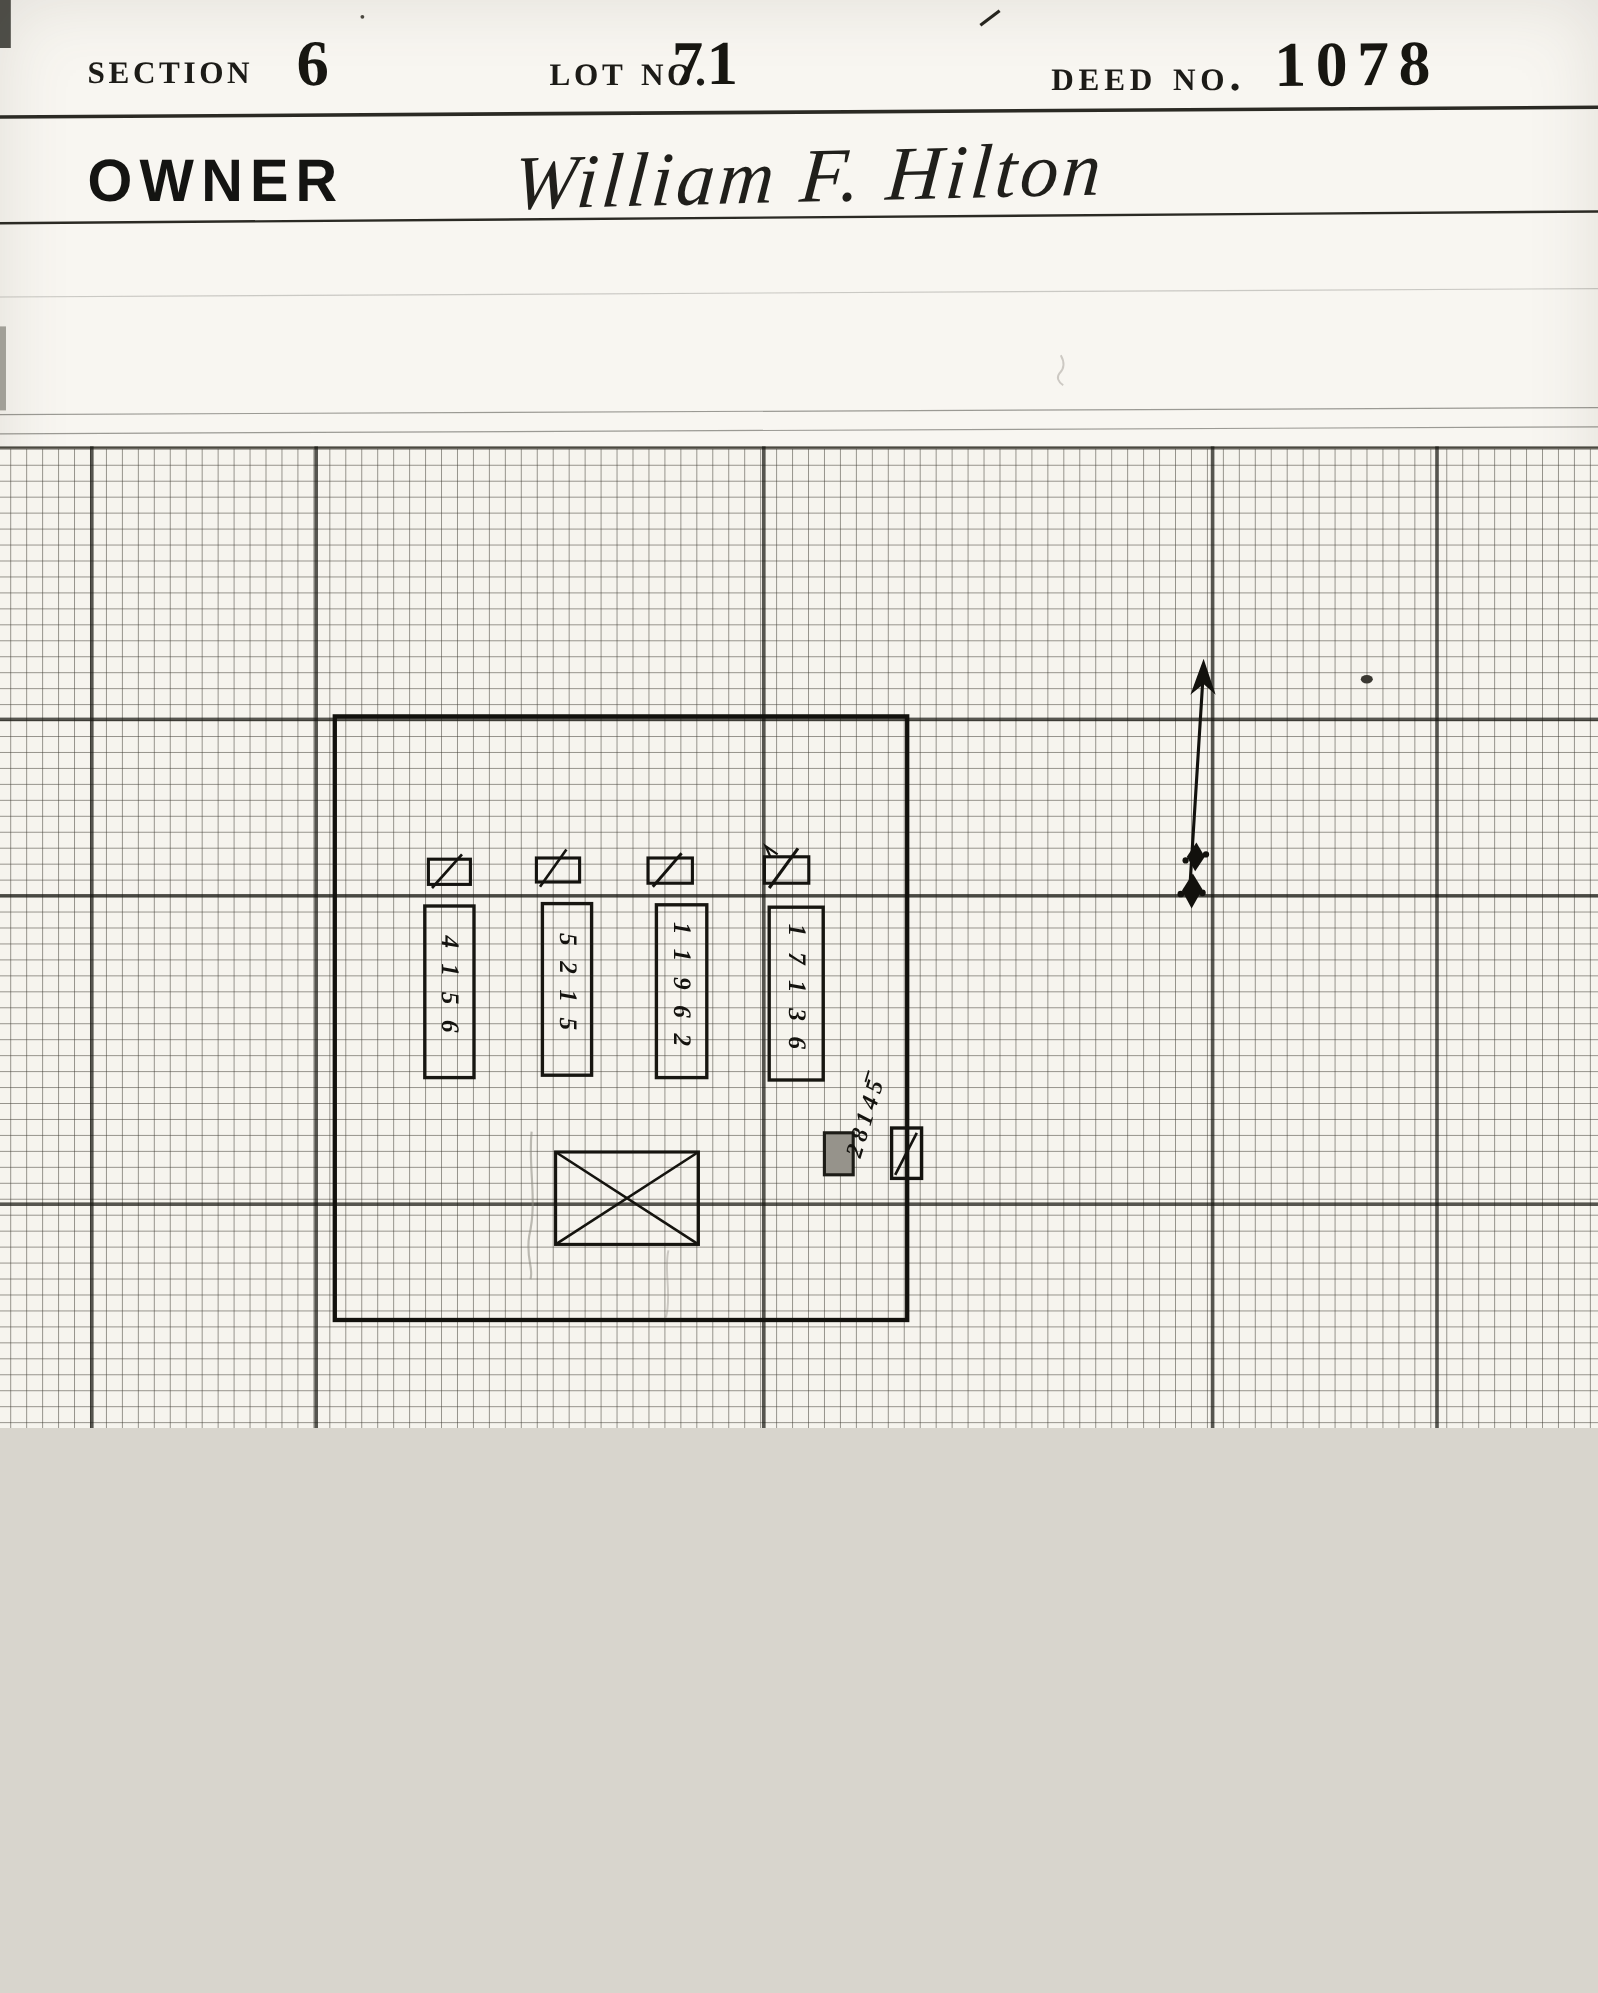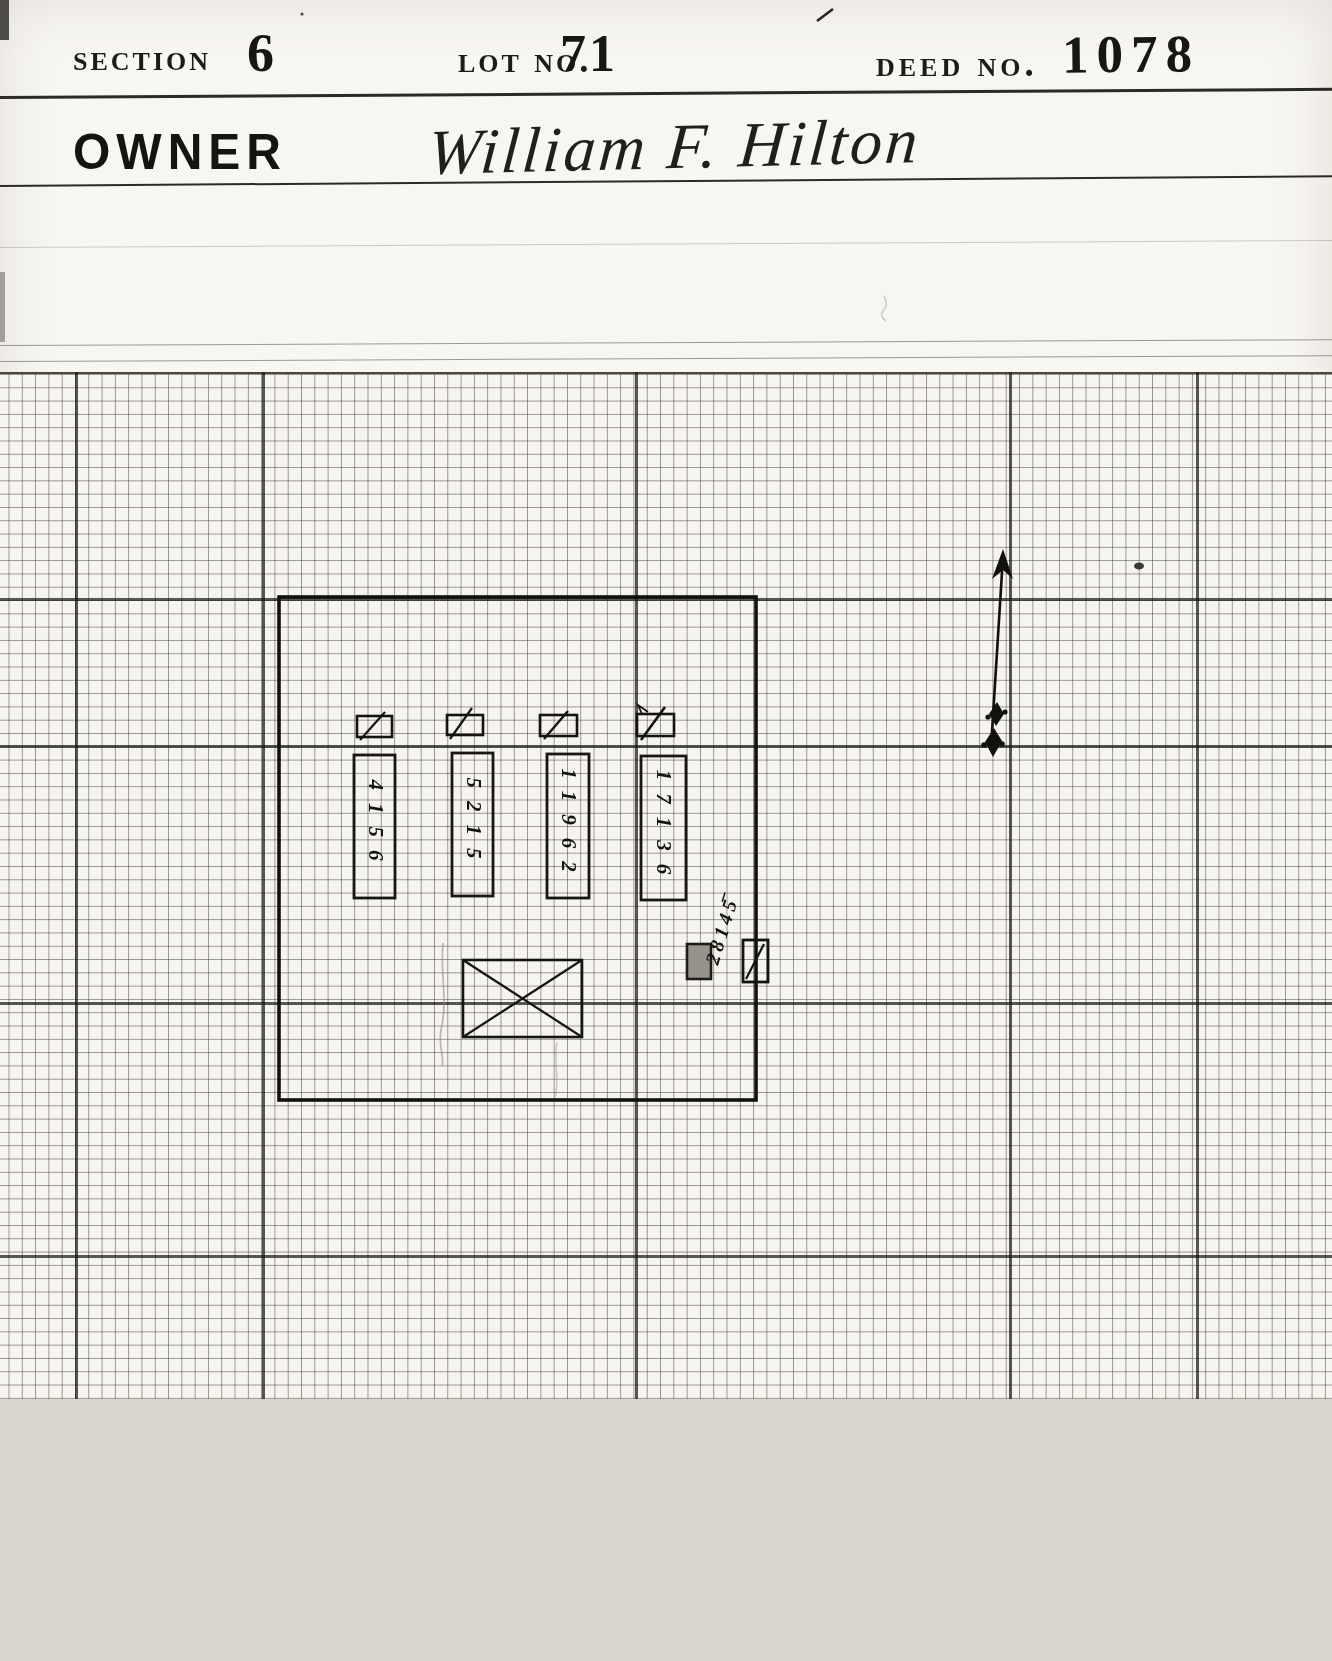--- a/index.html
+++ b/index.html
@@ -1,17 +1,17 @@
 <!DOCTYPE html>
 <html><head>
 <meta charset="utf-8">
 <style>
   html,body{margin:0;padding:0;background:#d8d5cd;}
   .page{
-    position:relative;width:1332px;height:1399px;overflow:hidden;
+    position:relative;width:1332px;height:1190px;overflow:hidden;
     background:#f8f6f1;
     box-shadow:inset 0 0 60px rgba(95,88,70,.14);
     font-family:"Liberation Serif", serif;color:#1b1a16;
   }
   
   .hdr-label{
     position:absolute;font-family:"Liberation Serif",serif;font-weight:700;
     font-variant:small-caps;text-transform:lowercase;font-size:37px;letter-spacing:3px;color:#1c1b17;
   }
   .hdr-num{

